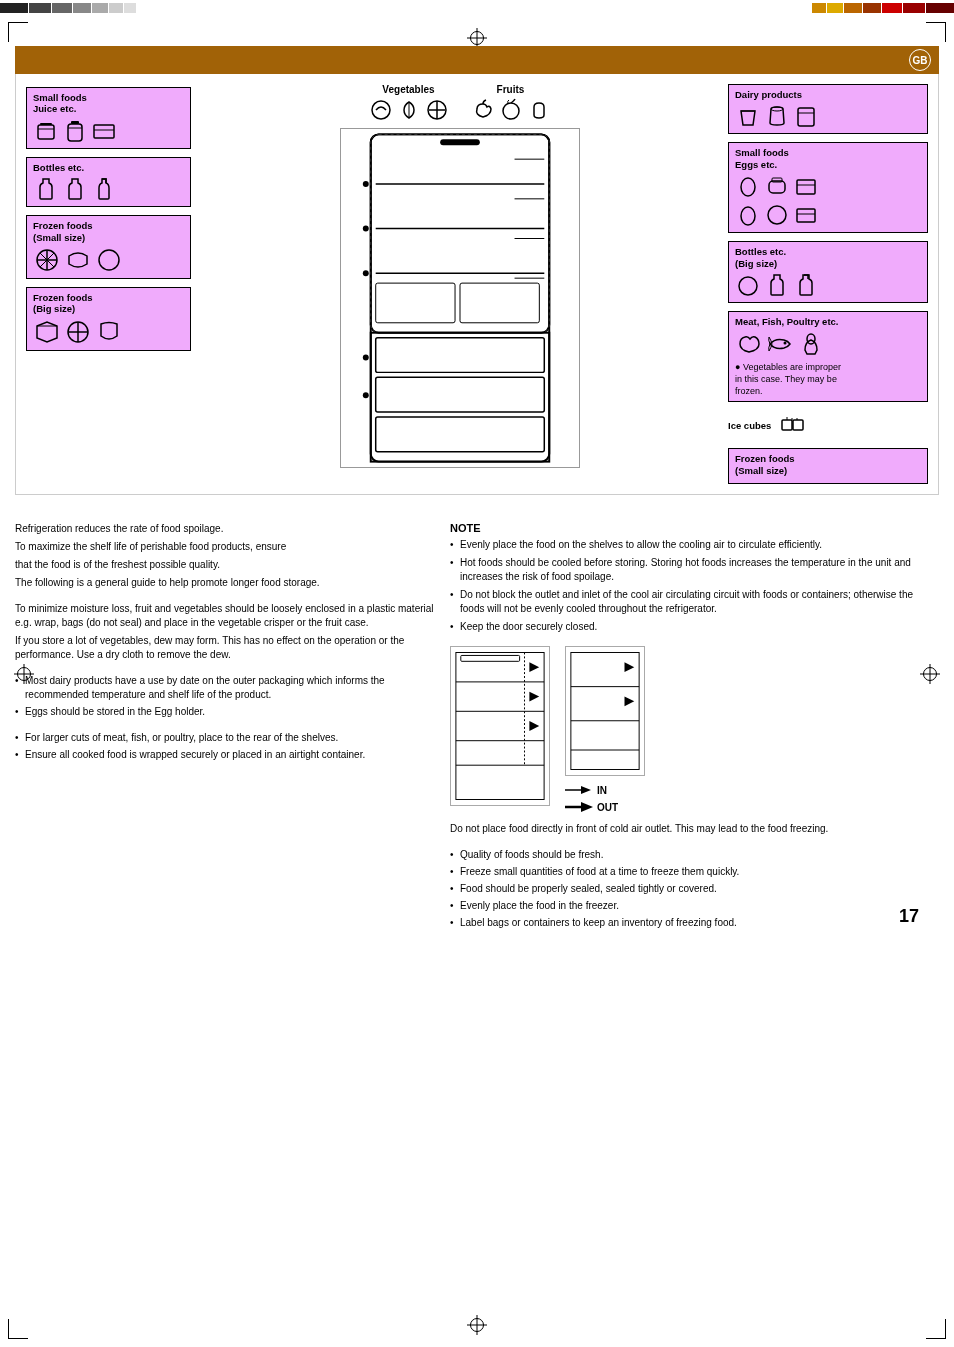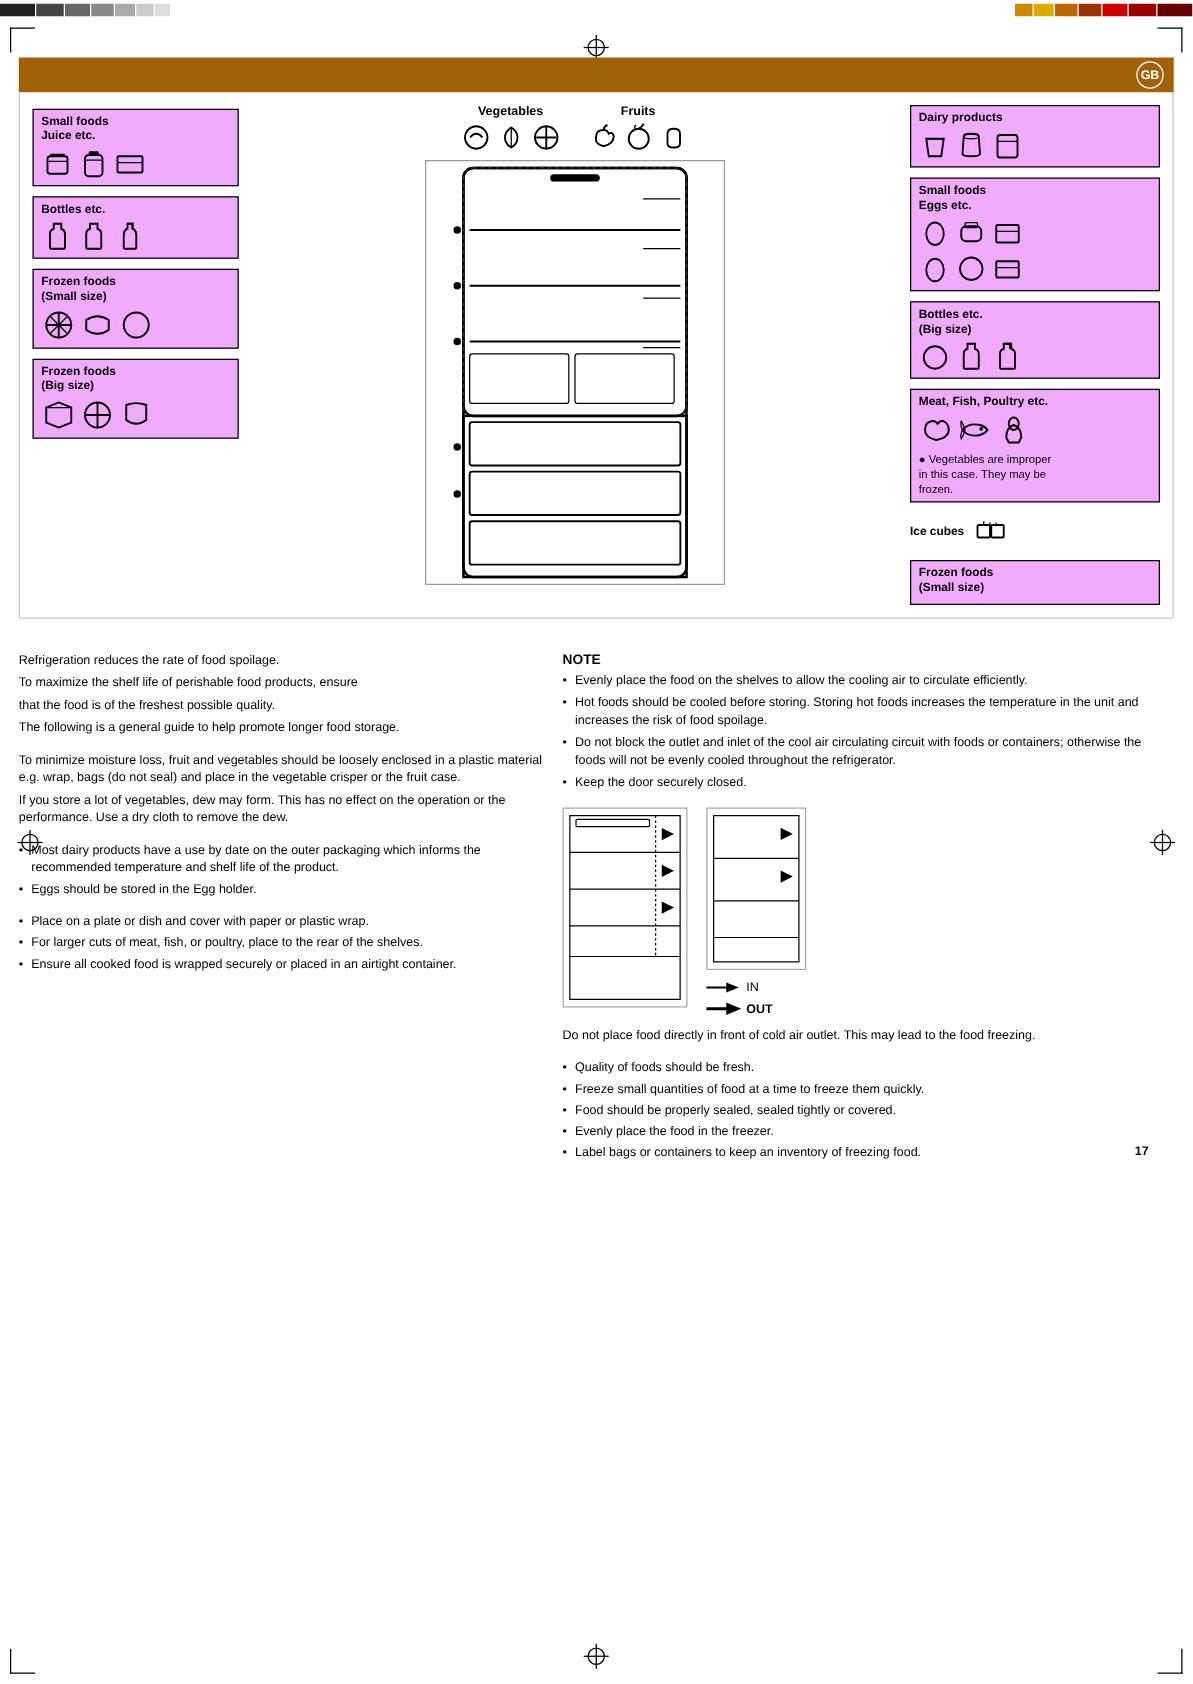--- a/index.html
+++ b/index.html
@@ -141,21 +141,21 @@
       content: '•';
       position: absolute;
       left: 0;
     }
 
     
     .page-number {
       position: absolute;
       bottom: 15px;
       right: 20px;
-      font-size: 10px;
+      font-size: 18px;
       font-weight: bold;
       margin-left: 45px;
     }
 
     .top-decorative {
       display: flex;
       width: 100%;
       height: 16px;
       overflow: hidden;
     }
@@ -563,21 +563,20 @@
 
       <div class="text-block" style="margin-top:10px;">
         <ul class="bullet-list">
           <li>Most dairy products have a use by date on the outer packaging which informs the recommended temperature and shelf life of the product.</li>
           <li>Eggs should be stored in the Egg holder.</li>
         </ul>
       </div>
 
       <div class="text-block" style="margin-top:10px;">
         <ul class="bullet-list">
-          <li>Place on a plate or dish and cover with paper or plastic wrap.</li>
           <li>For larger cuts of meat, fish, or poultry, place to the rear of the shelves.</li>
           <li>Ensure all cooked food is wrapped securely or placed in an airtight container.</li>
         </ul>
       </div>
 
     </div>
 
     <div class="bottom-right">
 
       <div class="note-section" style="margin-top:12px;">
@@ -621,21 +620,21 @@
             <polygon points="60,15 70,20 60,25" fill="#000"></polygon>
             <polygon points="60,50 70,55 60,60" fill="#000"></polygon>
           </svg>
 
           <div style="margin-top:8px; display:flex; flex-direction:column; gap:4px;">
             <div style="display:flex; align-items:center; gap:4px;">
               <svg width="28" height="12" viewBox="0 0 28 12">
                 <line x1="0" y1="6" x2="22" y2="6" stroke="#000" stroke-width="1.5"></line>
                 <polygon points="16,2 26,6 16,10" fill="#000"></polygon>
               </svg>
-              <span style="font-size:10px; font-weight:normal;">IN</span>
+              <span style="font-size:10px; font-weight:bold;">IN</span>
             </div>
             <div style="display:flex; align-items:center; gap:4px;">
               <svg width="28" height="14" viewBox="0 0 28 14">
                 <line x1="0" y1="7" x2="22" y2="7" stroke="#000" stroke-width="2.5"></line>
                 <polygon points="16,2 28,7 16,12" fill="#000"></polygon>
               </svg>
               <span style="font-size:10px; font-weight:bold;">OUT</span>
             </div>
           </div>
         </div>

